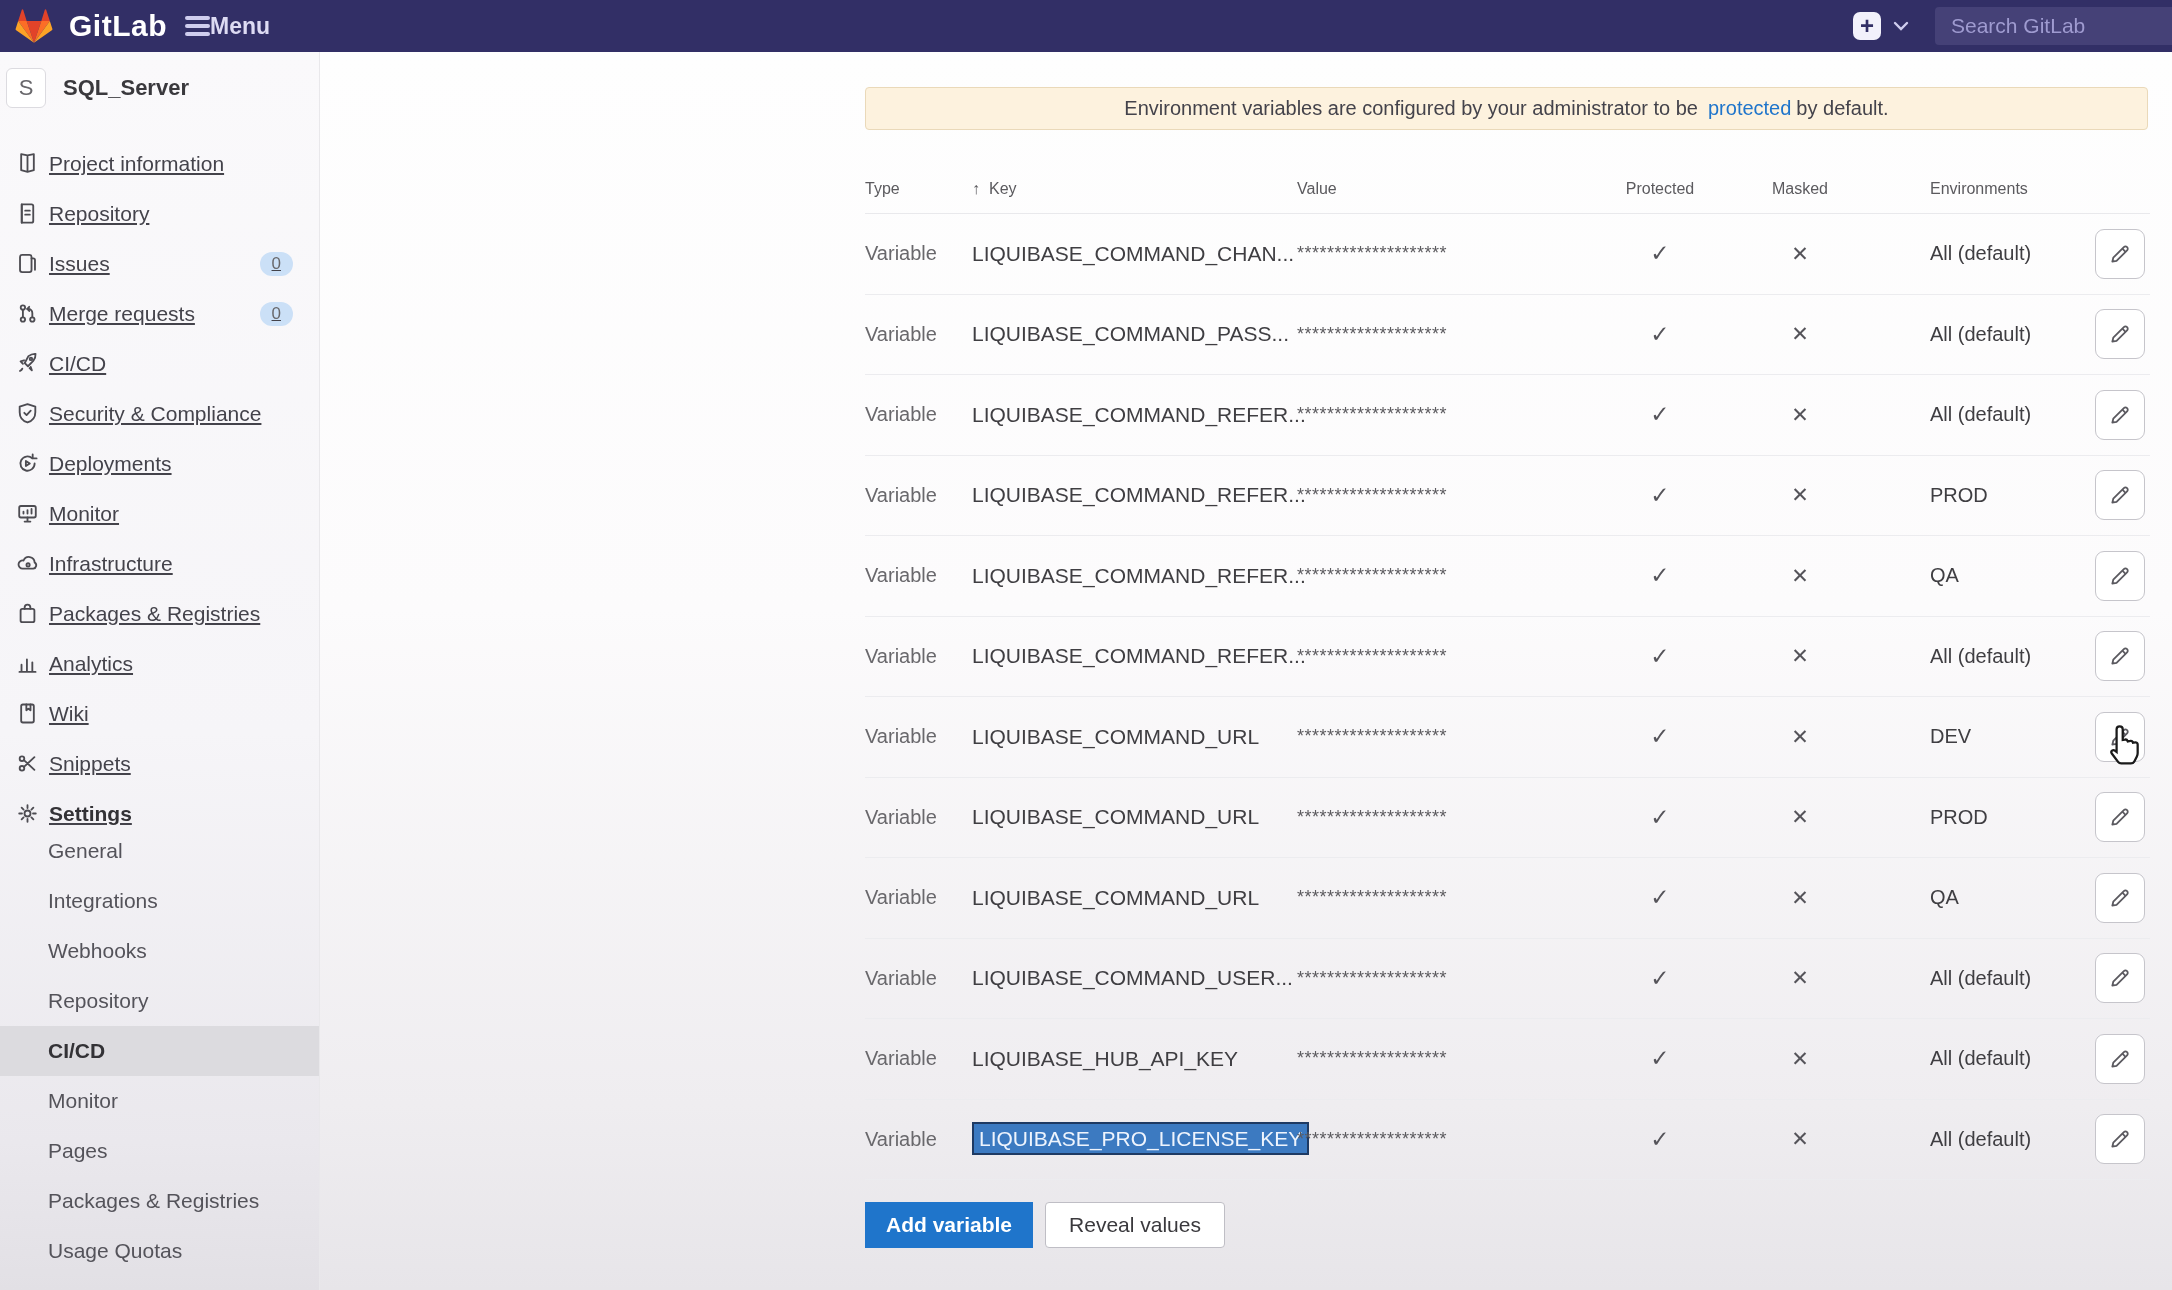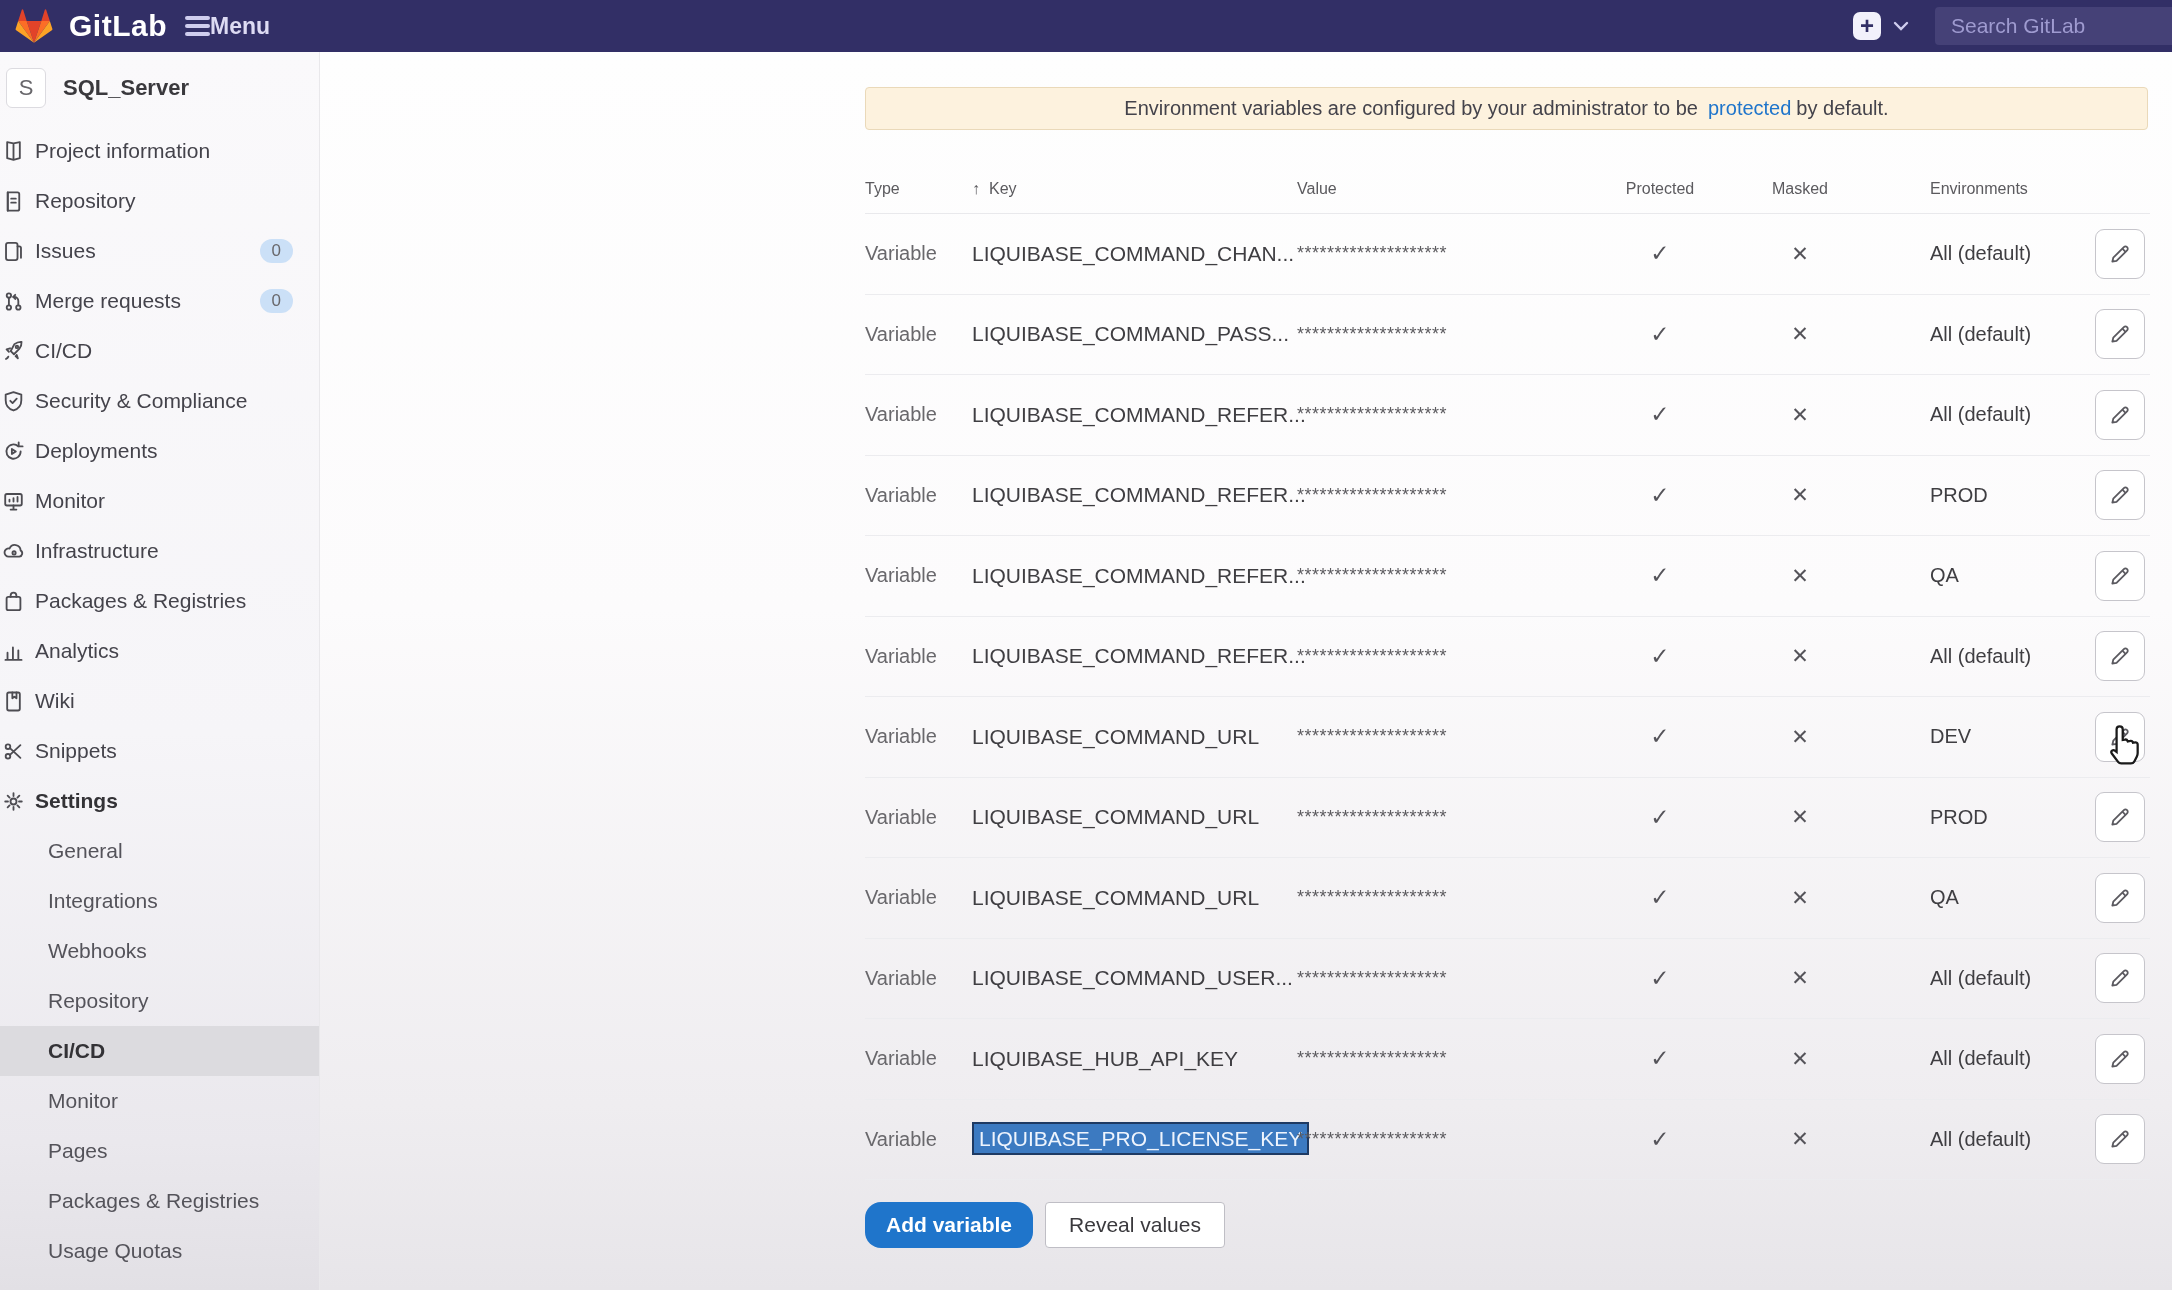--- a/index.html
+++ b/index.html
@@ -19,21 +19,21 @@
   .chevron-down { position:absolute; left:1893px; top:21px; width:16px; height:10px; color:#cfcdee; }
   .search { position:absolute; left:1935px; top:7px; width:237px; height:38px; background:#454177; border:none; outline:none; border-radius:4px 0 0 4px; padding-left:16px; color:#fdba74; font-size:21px; }
   .search::placeholder { color:#9f9bd0; }
 
   
   .sidebar { position:absolute; left:0; top:52px; width:320px; height:1238px; background:linear-gradient(180deg,#faf9fb 0%,#f6f5f8 55%,#eae8ed 88%,#e2e0e5 100%); border-right:1px solid #e9e8eb; z-index:5; }
   .project { display:flex; align-items:center; padding:16px 0 0 6px; }
   .avatar { width:40px; height:40px; background:#fff; border:1px solid #dcdbe0; border-radius:6px; display:flex; align-items:center; justify-content:center; font-size:22px; color:#68676b; flex:none; }
   .project-name { font-size:22px; font-weight:700; color:#3a393d; margin-left:17px; }
   .nav { margin-top:18px; }
-  .nav-item { height:50px; display:flex; align-items:center; color:#44434b; font-size:21px; cursor:pointer; }
+  .nav-item { height:50px; display:flex; align-items:flex-end; padding-left:14px; color:#44434b; font-size:21px; cursor:pointer;text-decoration:underline; }
   .nav-item .icon { width:26px; height:26px; margin-right:9px; color:#4d4c52; display:flex; align-items:center; justify-content:center; flex:none; }
   .nav-item .icon svg { width:23px; height:23px; }
   .nav-item.bold .label { font-weight:700; color:#333236; }
   .badge { margin-left:auto; margin-right:26px; background:#cbe0f7; color:#68676b; font-size:17px; border-radius:13px; padding:2px 12px; }
   .sub-item { height:50px; display:flex; align-items:center; padding-left:48px; font-size:21px; color:#54535a; cursor:pointer; }
   .sub-item.active { background:#dcdbdf; font-weight:700; color:#333236; }
 
   
   .content { position:absolute; left:320px; top:52px; width:1852px; height:1238px; background:linear-gradient(180deg,#fefefe 0%,#fcfbfc 45%,#efedf0 85%,#e7e5e9 100%); }
   .main { position:absolute; left:545px; top:0; width:1285px; }
@@ -54,21 +54,21 @@
   .cell-key .sel { background:#3c7ac1; color:#eef4fd; border:2px solid #1e3a63; padding:3px 5px; }
   .cell-value { color:#5c5b5f; font-size:18px; letter-spacing:.5px; }
   .cell-prot { text-align:center; color:#55545a; font-size:23px; }
   .cell-mask { text-align:center; color:#55545a; font-size:21px; }
   .cell-env { padding-left:50px; color:#3f3e42; }
   .cell-edit { display:flex; justify-content:flex-start; }
   .edit-btn { width:50px; height:50px; border:1px solid #c6c5cb; border-radius:9px; background:#fff; display:flex; align-items:center; justify-content:center; color:#5b5a60; cursor:pointer; }
   .edit-btn svg { width:24px; height:24px; }
 
   .actions { margin-top:22px; display:flex; gap:12px; }
-  .btn-primary { height:46px; padding:0 21px; background:#1f75cb; color:#fff; font-size:21px; font-weight:700; border:none; border-radius:16px; cursor:pointer; }
+  .btn-primary { height:46px; padding:0 21px; background:#1f75cb; color:#fff; font-size:21px; font-weight:700; border:none; border-radius:0; cursor:pointer; }
   .btn-secondary { height:46px; padding:0 23px; background:#fff; color:#3a393d; font-size:21px; border:1px solid #bfbec5; border-radius:4px; cursor:pointer; }
 
   .cursor-pointer { position:absolute; left:2103px; top:722px; width:44px; height:48px; z-index:60; pointer-events:none; }
 </style>
 </head>
 <body>
 
 <header class="topbar">
   <div class="logo">
     <svg viewBox="0 0 24 22" aria-hidden="true">

